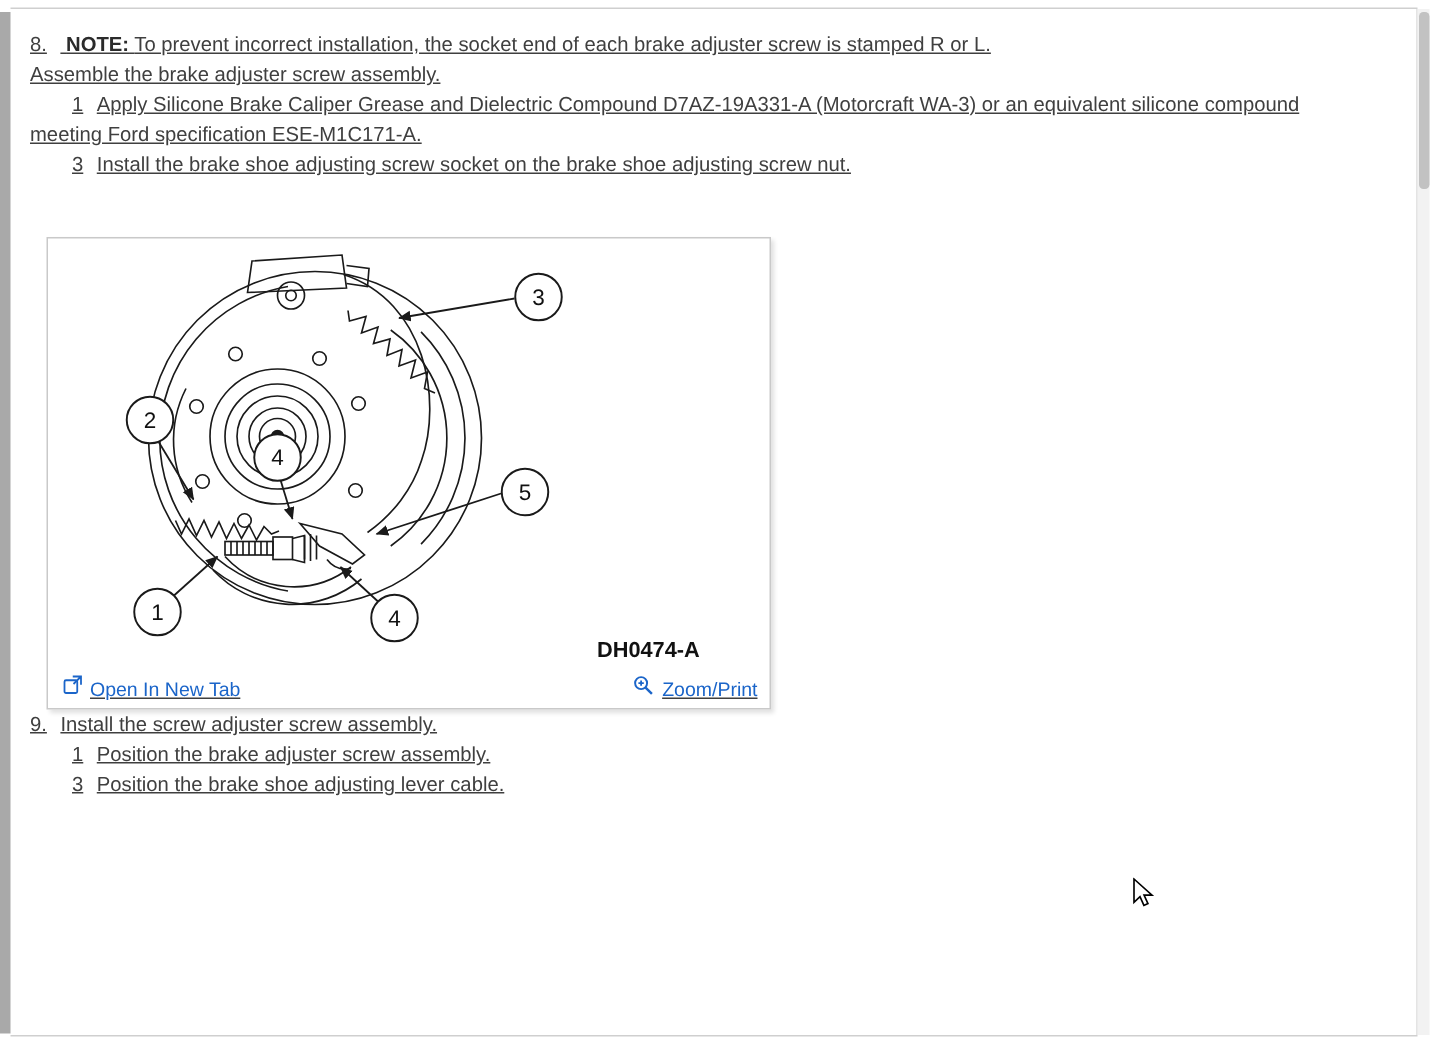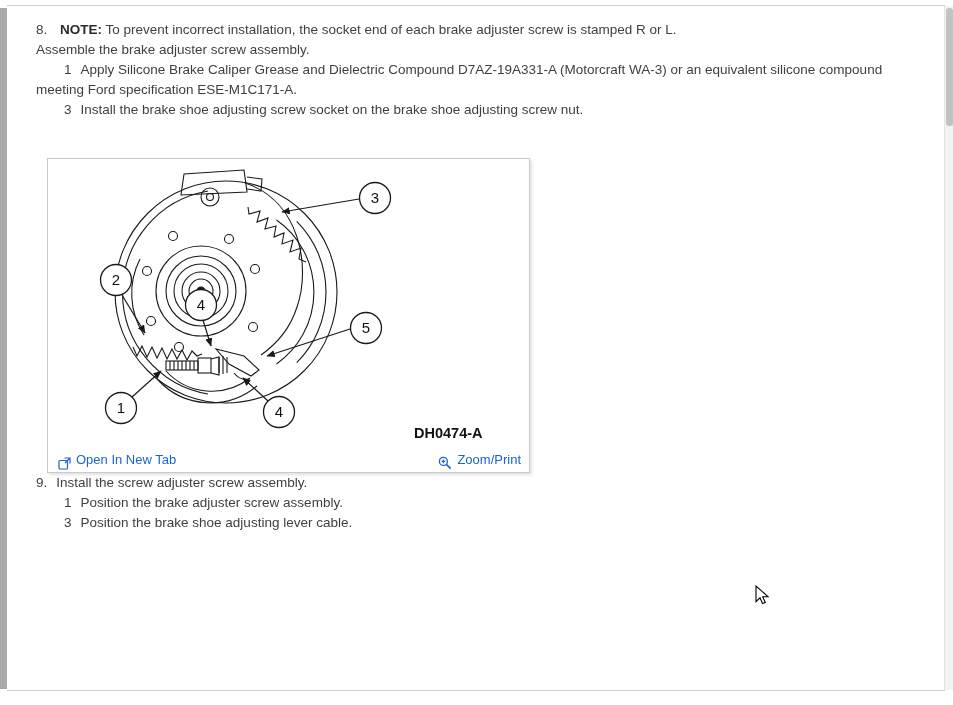--- a/index.html
+++ b/index.html
@@ -12,43 +12,43 @@
   }
   
   .left-edge{position:absolute;left:0;top:8px;width:7px;height:681px;background:#a9a9a9;}
   .top-divider{position:absolute;left:7px;top:5px;width:938px;height:1px;background:#cfcfcf;}
   .bottom-divider{position:absolute;left:7px;top:690px;width:938px;height:1px;background:#cfcfcf;}
   .vscroll{position:absolute;right:0;top:6px;width:9px;height:684px;background:#f2f2f2;border-left:1px solid #e4e4e4;box-sizing:border-box;}
   .vscroll-thumb{position:absolute;left:1px;top:2px;width:7px;height:118px;background:#c2c2c2;border-radius:3px;}
 
   
   .content{
-    position:absolute;left:36px;top:20px;width:890px;
-    color:#3f3f3f;font-size:13.5px;line-height:20px;
+    position:absolute;left:20px;top:20px;width:890px;
+    color:#3f3f3f;font-size:13.5px;line-height:20px;text-decoration:underline;
   }
   .content p{margin:0;}
   .p-note{margin-left:15px;}
   .note-label{font-weight:bold;color:#2b2b2b;}
   .p-intro{margin:20px 0 0 25px;}
   .p-sub{text-indent:28px;}
   .num{padding-right:9px;}
 
   
   .fig-box{
     margin:38px 0 0 11px;width:481px;background:#fff;
     border:1px solid #c9c9c9;box-shadow:2px 2px 3px rgba(0,0,0,.12);
   }
   .fig-box svg.diagram{display:block;}
   .fig-links{
     display:flex;justify-content:space-between;align-items:center;
     height:25px;padding:0 8px 0 10px;
   }
   .fig-link{
     color:#1b65c9;font-size:13px;text-decoration:none;
-    display:flex;align-items:flex-end;gap:5px;cursor:pointer;
+    display:flex;align-items:flex-start;gap:5px;cursor:pointer;
   }
   .fig-link svg{flex:0 0 auto;}
   svg text{font-family:"Liberation Sans",sans-serif;}
   .callout-num{font-size:15px;fill:#111;}
   .fig-code{font-size:14.5px;font-weight:bold;fill:#111;}
 
   .p-head9{margin:44px 0 0 15px;}
 
   .cursor{position:absolute;left:755px;top:585px;}
 </style>

